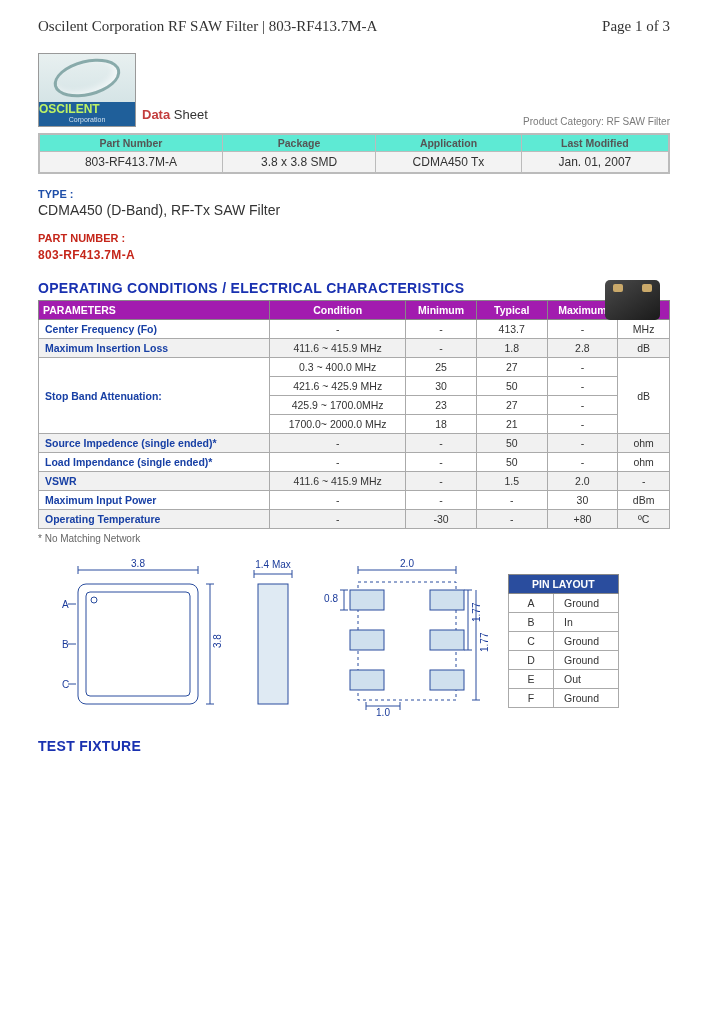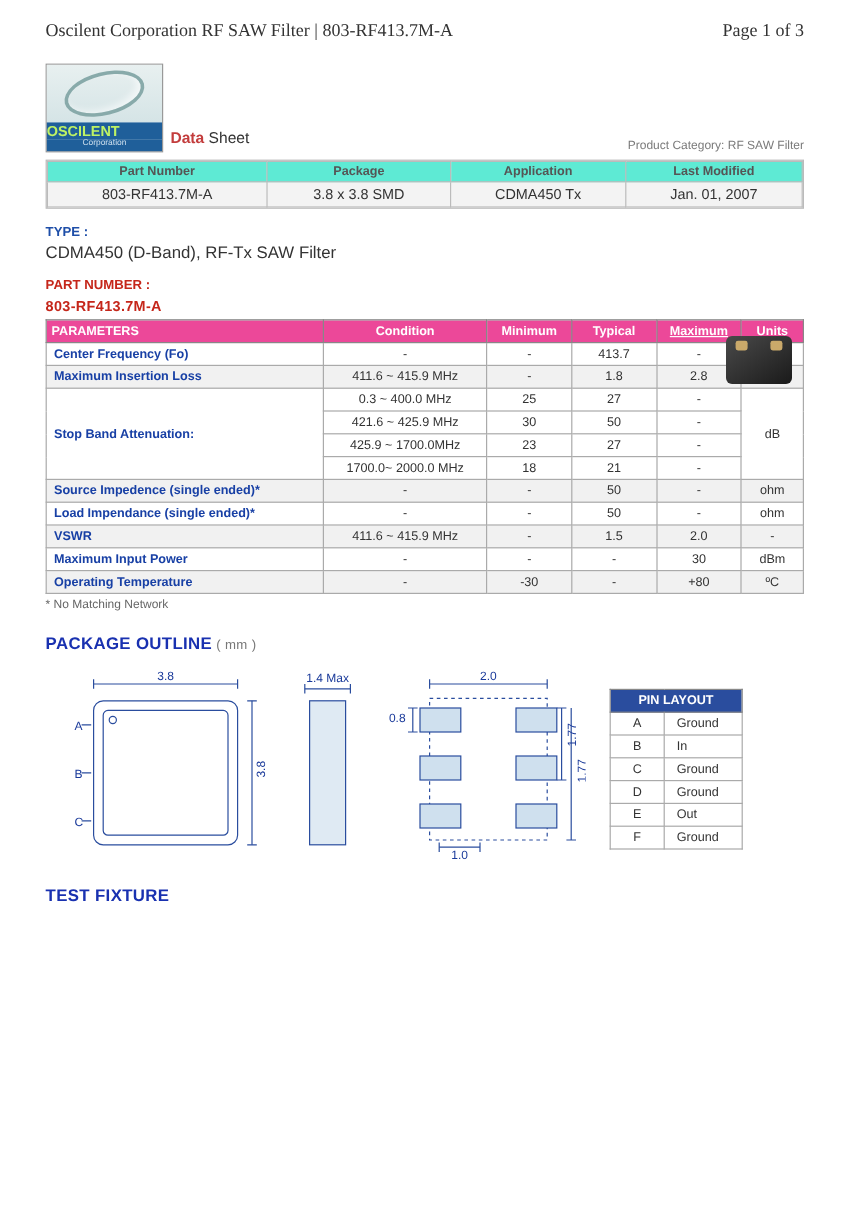--- a/index.html
+++ b/index.html
@@ -20,21 +20,21 @@
   .triangle { display:inline-block; width:0; height:0; border-top:5px solid transparent; border-bottom:5px solid transparent; border-right:7px solid #666; margin-top:3px;}
   .gray-band { margin-top:6px; border:1px solid #bbb;}
   .gray-band table { width:100%; border-collapse:collapse; font-size:10.5px;}
   .gray-band th { background:#5eead4; font-weight:bold; color:#555; padding:2px; border:1px solid #bbb;}
   .gray-band td { background:#f3f3f3; color:#333; text-align:center; padding:3px; border:1px solid #bbb; font-size:12px;}
   .lbl-blue { color:#1e4ea8; font-weight:bold; font-size:11px;}
   .lbl-red { color:#c5261a; font-weight:bold; font-size:12px; letter-spacing:.3px;}
   .type-val { font-size:14px; color:#333; margin-top:2px;}
   .sec-title { color:#1931b0; font-weight:bold; font-size:14px; letter-spacing:.3px; margin-top:10px;}
   .char-table { width:100%; border-collapse:collapse; font-size:10.5px; margin-top:4px;}
-  .char-table th { background:#ec4899; color:#fff; font-weight:bold; padding:3px 4px; border:1px solid #888;}
+  .char-table th { background:#a21caf; color:#fff; font-weight:bold; padding:3px 4px; border:1px solid #888;}
   .char-table th.param { text-align:left; width:210px;}
   .char-table td { border:1px solid #aaa; padding:3px 6px; text-align:center; background:#fff;}
   .char-table td.pname { text-align:left; color:#1840a5; font-weight:bold; background:#fff;}
   .char-table tr.alt td { background:#f1f1f1;}
   .footnote { font-size:10px; color:#666; margin-top:4px;}
   .pkg-row { display:flex; align-items:flex-start; gap:20px; margin-top:12px;}
   .dim-label { font-size:10px; fill:#1a3a9a; font-family:Arial;}
   .drawing { border:0; }
   .pin-table { border-collapse:collapse; font-size:10.5px; }
   .pin-table th { background:#2a4d9e; color:#fff; text-align:left; padding:3px 23px; border:1px solid #888;}
@@ -97,29 +97,30 @@
     <div class="type-val">CDMA450 (D-Band), RF-Tx SAW Filter</div>
   </div>
 
   <div class="chip-ph"></div>
 
   <div style="margin-top:14px;">
     <div class="lbl-blue" style="color:#c5261a;">PART NUMBER :</div>
     <div class="lbl-red" style="margin-top:4px;">803-RF413.7M-A</div>
   </div>
 
+  <div class="sec-title" style="margin-top:18px;">OPERATING CONDITIONS / ELECTRICAL CHARACTERISTICS</div>
 
   <table class="char-table">
     <thead>
         <tr>
       <th class="param">PARAMETERS</th>
       <th style="width:120px;">Condition</th>
       <th style="width:58px;">Minimum</th>
       <th style="width:58px;">Typical</th>
-      <th style="width:58px;text-decoration:underline;">Maximum</th>
+      <th style="width:58px;">Maximum</th>
       <th style="width:40px;">Units</th>
     </tr>
       </thead>
     <tbody id="char-body">
         <tr>
           <td class="pname">Center Frequency (Fo)</td>
           <td>-</td>
           <td>-</td>
           <td>413.7</td>
           <td>-</td>
@@ -196,23 +197,20 @@
           <td>-</td>
           <td>-30</td>
           <td>-</td>
           <td>+80</td>
           <td>ºC</td>
         </tr>
       </tbody>
   </table>
   <div class="footnote">* No Matching Network</div>
 
-  <div class="sec-title" style="margin-top:18px;">
-    <span>PACKAGE OUTLINE</span><span class="pkg-unit"> ( mm )</span>
-  </div>
 
   <div class="pkg-row">
 
     <svg class="drawing" width="190" height="160">
       <g stroke="#2a4d9e" fill="none" stroke-width="1">
         <line x1="40" y1="14" x2="160" y2="14"></line>
           <line x1="40" y1="10" x2="40" y2="18"></line>
           <line x1="160" y1="10" x2="160" y2="18"></line>
         <rect x="40" y="28" width="120" height="120" rx="8"></rect>
         <rect x="48" y="36" width="104" height="104" rx="4"></rect>

